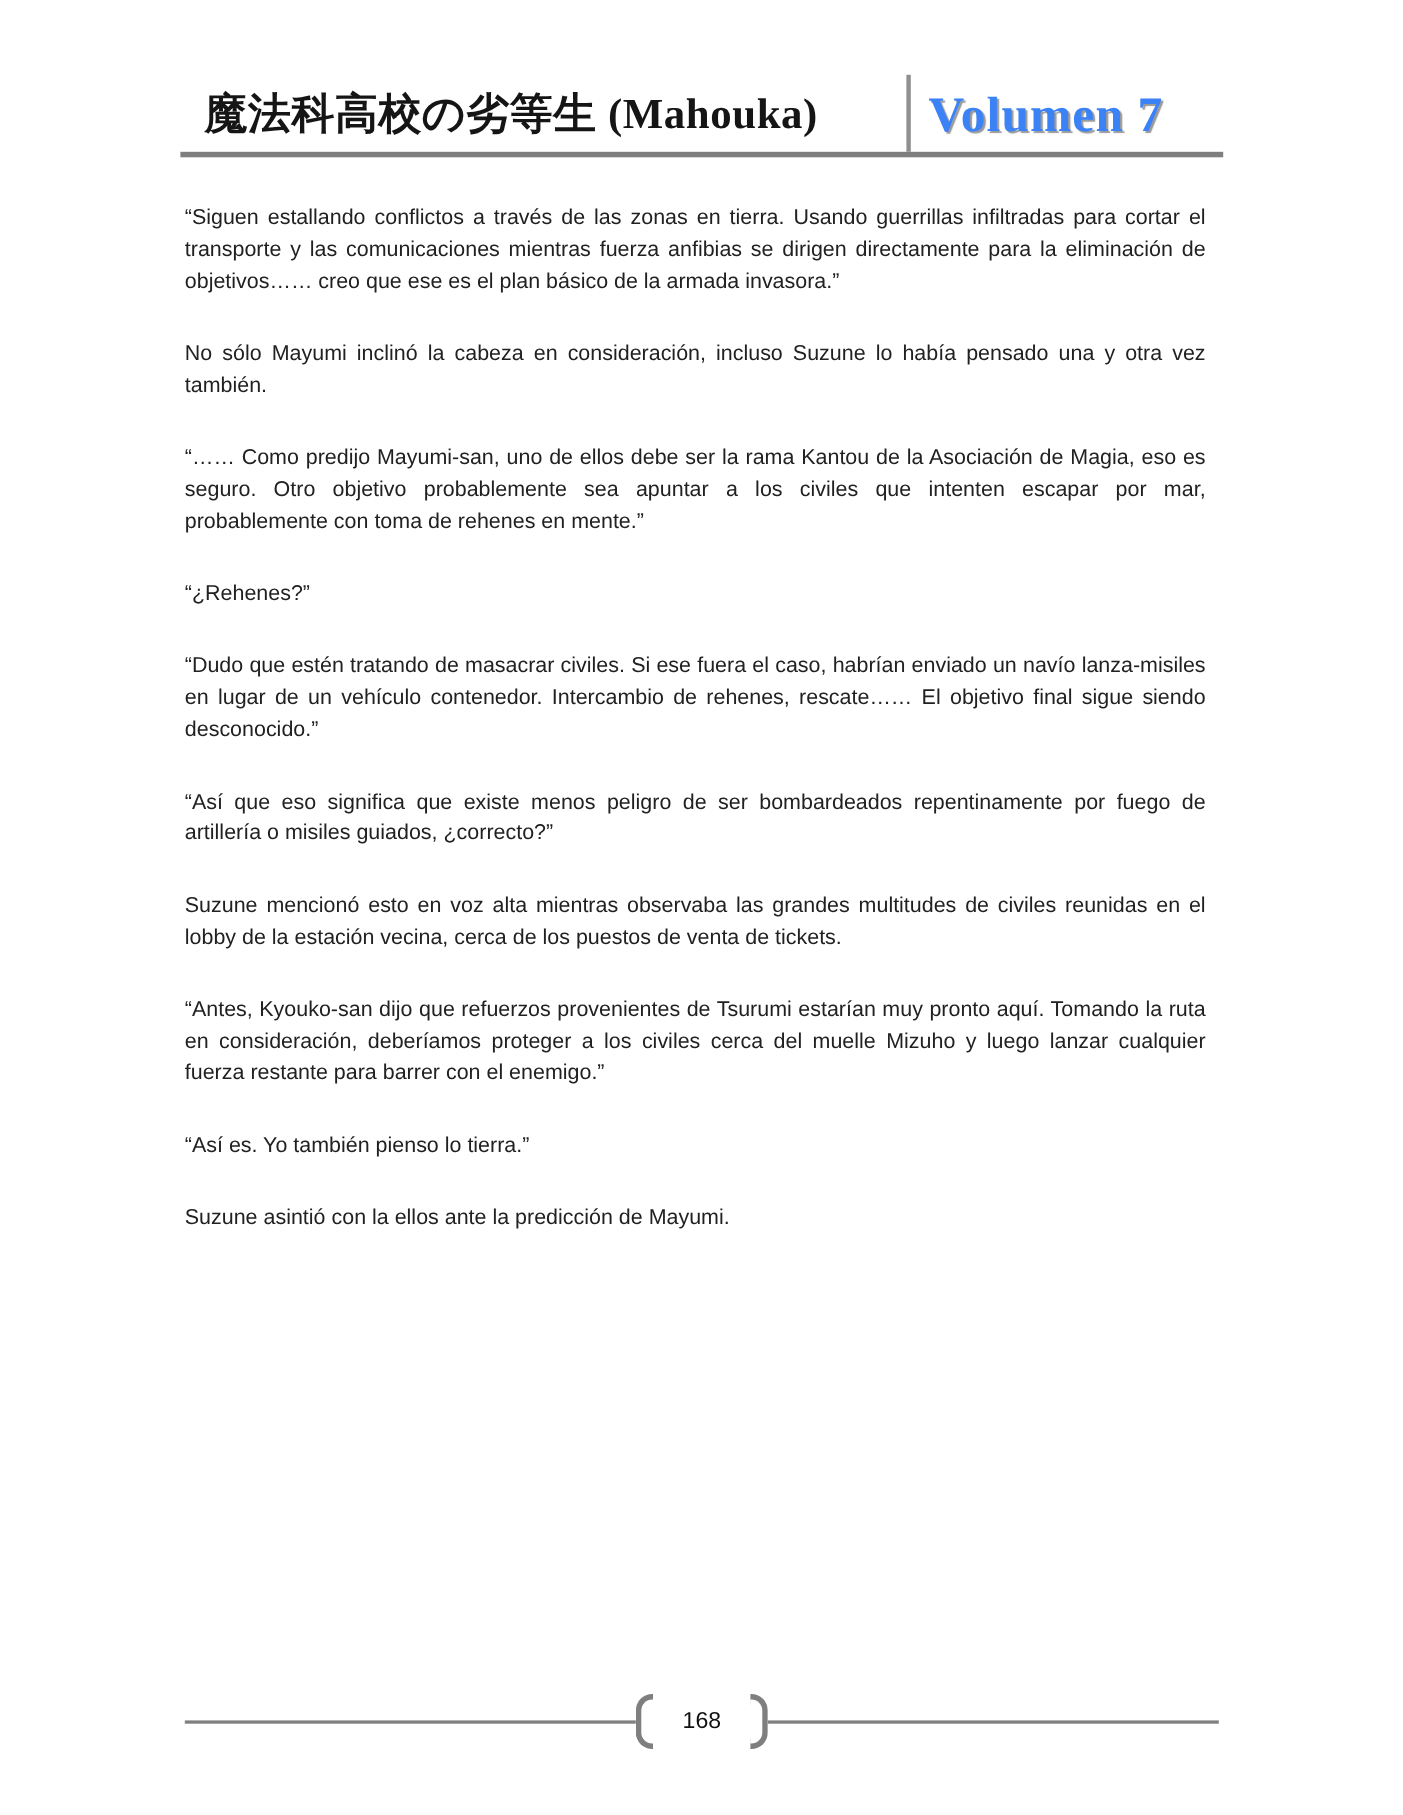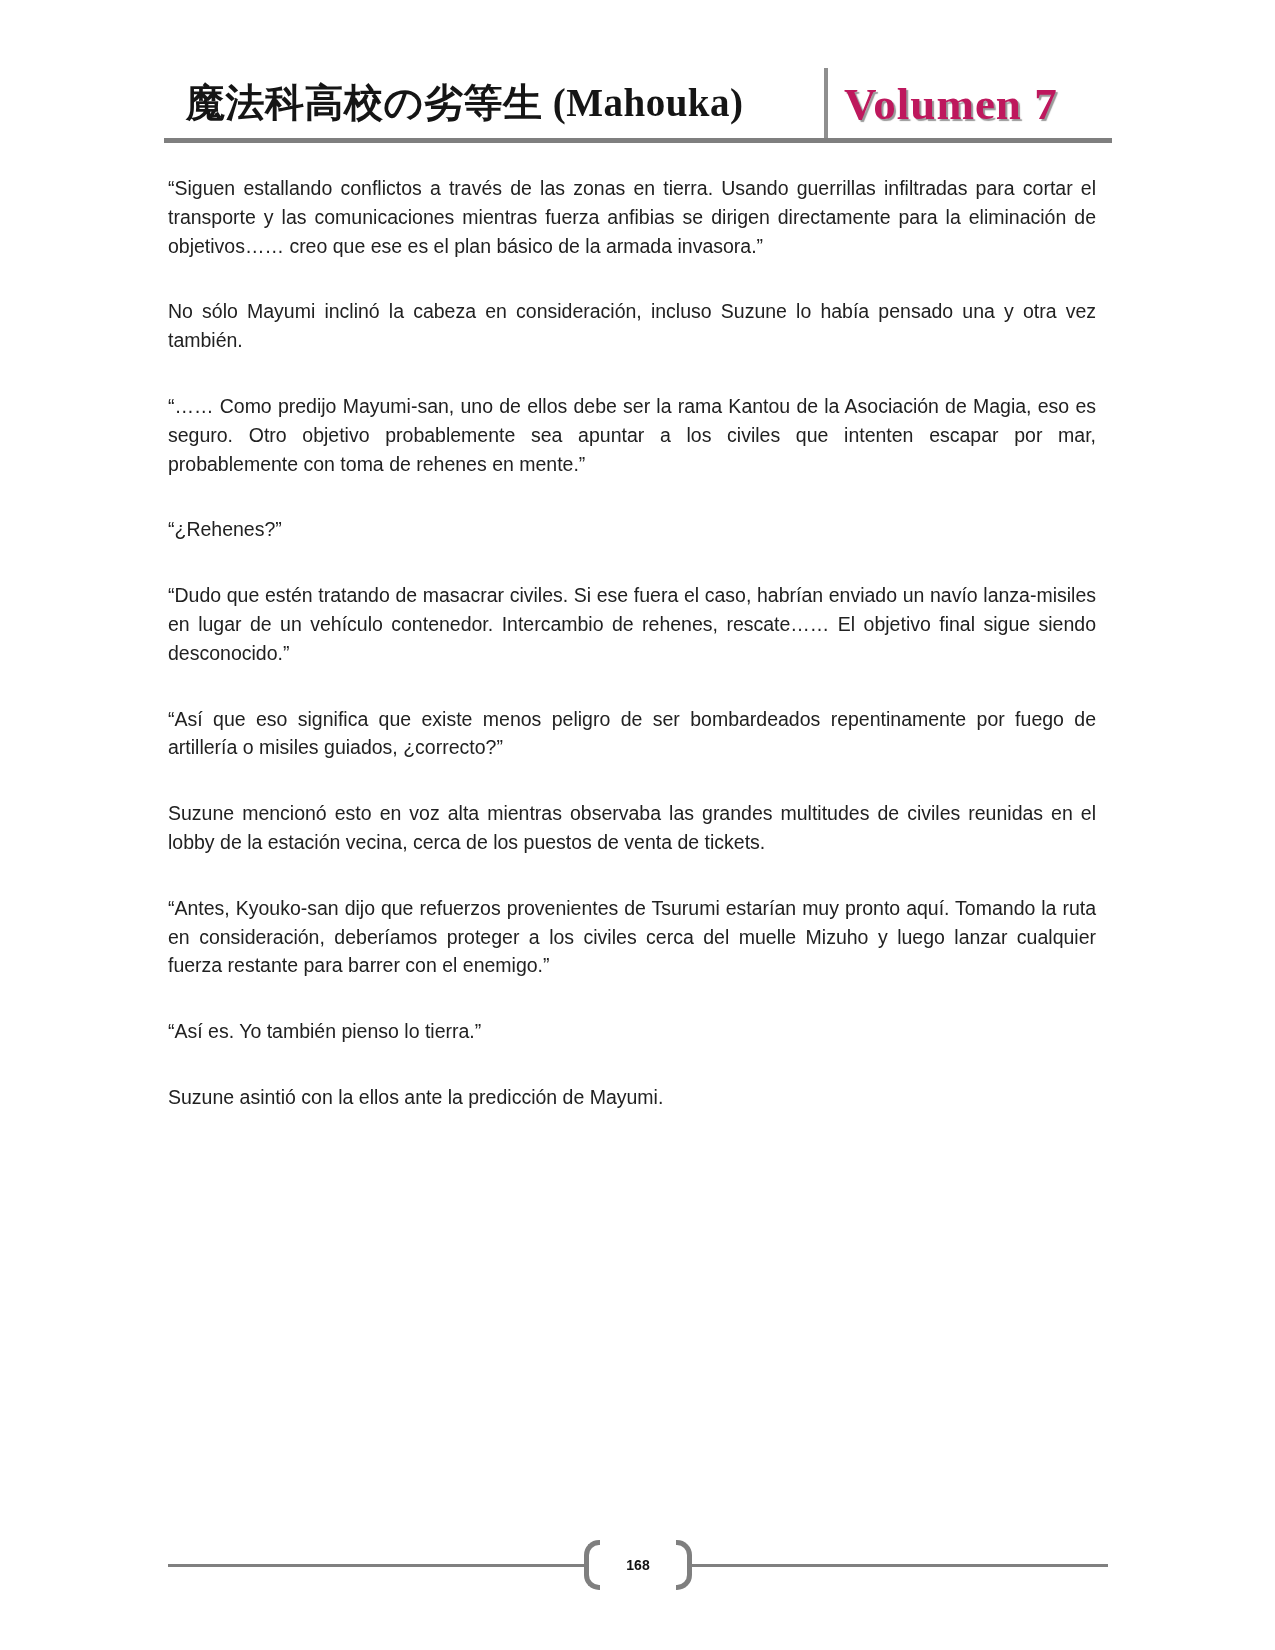--- a/index.html
+++ b/index.html
@@ -35,28 +35,28 @@
     width:4px;
     background:#8f8f8f;
   }
   .header-volume {
     align-self:flex-end;
     padding:0 0 8px 16px;
     font-family:"Liberation Serif","DejaVu Serif",serif;
     font-weight:bold;
     font-size:45px;
     letter-spacing:1px;
-    color:#be185d;
+    color:#3b82f6;
     text-shadow:2px 2px 1px rgba(70,70,70,0.55);
     white-space:nowrap;
   }
 
   
   .content {
-    position:absolute; left:168px; top:174px; width:928px;
+    position:absolute; left:168px; top:184px; width:928px;
     color:#212121;
   }
   .content p {
     font-size:19.5px;
     line-height:28.8px;
     text-align:justify;
     margin-bottom:37px;
   }
   .content p:last-child { margin-bottom:0; }
 
@@ -76,23 +76,22 @@
   }
   .bracket-right {
     border-right:5px solid #7f7f7f;
     border-top:5px solid #7f7f7f;
     border-bottom:5px solid #7f7f7f;
     border-top-right-radius:15px;
     border-bottom-right-radius:15px;
   }
   .page-number {
     padding:0 26px;
-    font-size:14px;
+    font-size:21px;
     color:#111111;
-    font-weight:bold;
   }
 </style>
 </head>
 <body>
 
 <div class="page">
 
   <div class="header-wrap">
     <div class="header-row">
       <div class="header-title">魔法科高校の劣等生 (Mahouka)</div>

